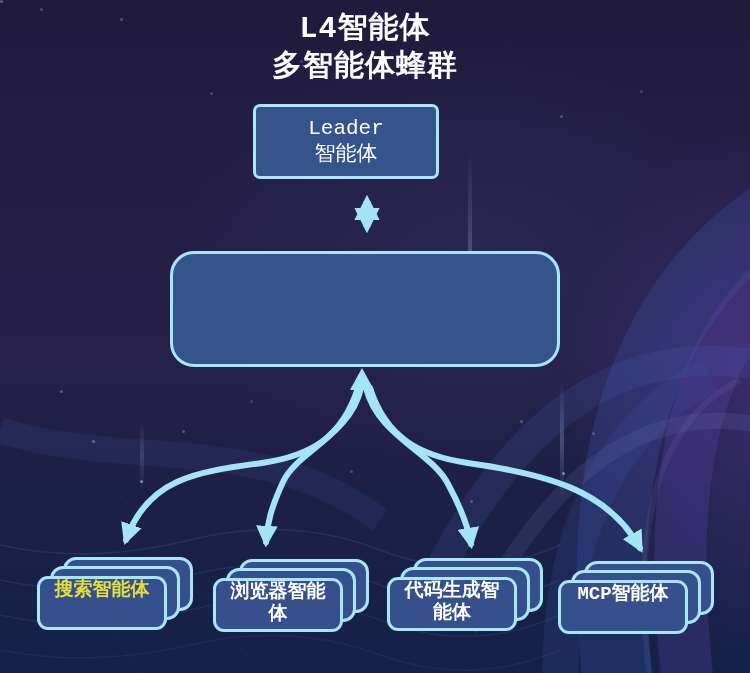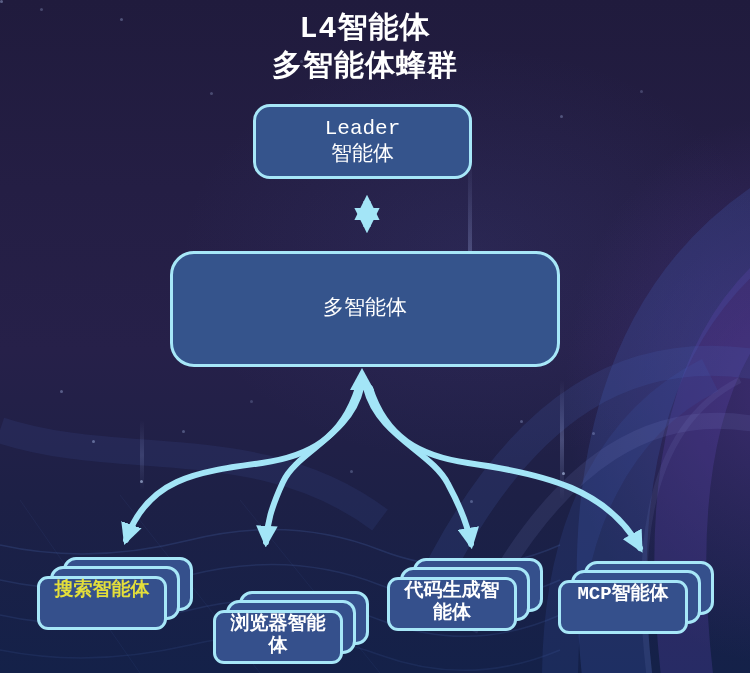--- a/index.html
+++ b/index.html
@@ -29,32 +29,32 @@
   .beam.b1{left:468px;top:150px;height:220px;}
   .beam.b2{left:560px;top:380px;height:120px;}
   .beam.b3{left:140px;top:420px;height:70px;opacity:.6;}
 
   .title{position:absolute;left:-10px;top:10px;width:750px;text-align:center;
     color:#fff;font-size:30px;font-weight:bold;line-height:38px;letter-spacing:1px;}
 
   .node{position:absolute;box-sizing:border-box;display:flex;flex-direction:column;
     align-items:center;justify-content:center;background:#35548c;
     border:3px solid #a7e7f8;color:#fff;font-size:21px;font-weight:500;line-height:28px;text-align:center;}
-  .node.leader{left:253px;top:104px;width:219px;height:75px;border-radius:17px;line-height:26px;}
+  .node.leader{left:253px;top:104px;width:186px;height:75px;border-radius:7px;line-height:26px;}
   .node.scheduler{left:170px;top:251px;width:390px;height:116px;border-radius:24px;}
 
   .stack{position:absolute;width:130px;height:54px;}
   .stack .card{position:absolute;box-sizing:border-box;width:130px;height:54px;
     border:3px solid #a7e7f8;border-radius:13px;background:#35508c;}
   .stack .b2{left:26px;top:-19px;z-index:1;}
   .stack .b1{left:13px;top:-10px;z-index:2;}
   .stack .front{left:0;top:0;z-index:3;display:flex;align-items:flex-start;justify-content:center;padding:0 10px;border-radius:11px;}
   .stack .front span{display:block;text-align:center;color:#fff;font-size:19px;font-weight:bold;line-height:22px;}
   .stack.s1{left:37px;top:576px;}
-  .stack.s2{left:213px;top:578px;margin-top:32px;}
+  .stack.s2{left:213px;top:578px;}
   .stack.s3{left:387px;top:577px;}
   .stack.s4{left:558px;top:580px;}
 </style>
 </head>
 <body>
 
 <div class="stage">
 
   <svg class="layer" width="750" height="673" viewBox="0 0 750 673" aria-hidden="true">
     <path d="M 620,700 C 590,470 640,300 780,210" fill="none" stroke="rgba(70,100,190,0.22)" stroke-width="70"></path>
@@ -80,21 +80,20 @@
     <div>L4智能体</div>
     <div>多智能体蜂群</div>
   </div>
 
   <div class="node leader">
     <div>Leader</div>
     <div>智能体</div>
   </div>
 
   <div class="node scheduler">
-    <div>多智能体</div>
   </div>
 
   <svg class="layer" width="750" height="673" viewBox="0 0 750 673" aria-hidden="true">
     <defs>
       <marker id="ah" viewBox="0 0 10 10" refX="7.5" refY="5" markerWidth="3.6" markerHeight="3.6" orient="auto-start-reverse">
         <path d="M0,0 L10,5 L0,10 z" fill="#a3e5f7"></path>
       </marker>
     </defs>
 
     <line x1="367" y1="201" x2="367" y2="227" stroke="#a3e5f7" stroke-width="7" marker-start="url(#ah)" marker-end="url(#ah)"></line>

